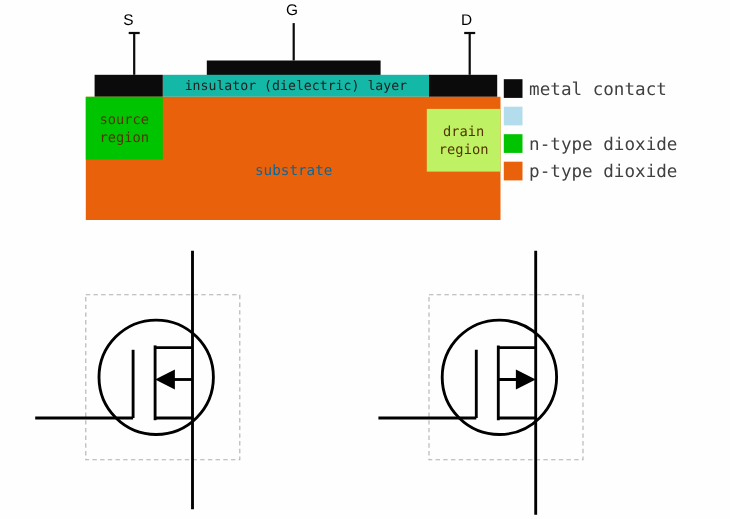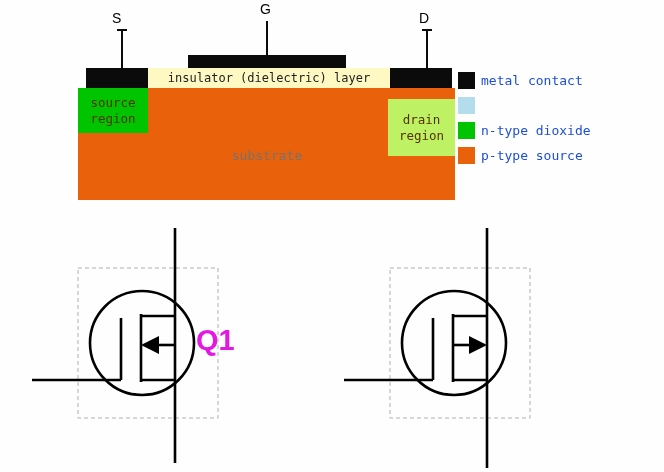--- a/index.html
+++ b/index.html
@@ -17,28 +17,28 @@
   .layer { position:absolute; }
   .insulator-layer {
     display:flex; align-items:center; justify-content:center;
     font-size:12px; color:#222; letter-spacing:0;
   }
   .region {
     display:flex; align-items:center; justify-content:center;
     text-align:center; font-size:12.5px; line-height:1.25; color:#553300;
   }
   .substrate-text {
-    position:absolute; color:#737373; font-size:13px; text-align:center;
+    position:absolute; color:#0369a1; font-size:13px; text-align:center;
   }
   .legend-row {
     position:absolute; left:458px; display:flex; align-items:center;
     gap:6px; height:18px;
   }
   .swatch { width:17px; height:17px; flex:0 0 auto; }
-  .legend-label { font-size:13px; color:#1d4ed8; white-space:nowrap; }
+  .legend-label { font-size:16px; color:#404040; white-space:nowrap; }
   .tsym { position:absolute; }
   .q-label {
     position:absolute; font-family:"Liberation Sans", sans-serif;
     font-size:29px; font-weight:600; color:#e318e3;
   }
 </style>
 </head>
 <body>
 
 <div class="canvas">
@@ -49,30 +49,30 @@
 
   <div class="terminal-label" style="left:260px; top:1px;">G</div>
   <div class="vline" style="left:266px; top:21px; height:34px;"></div>
 
   <div class="terminal-label" style="left:419px; top:10px;">D</div>
   <div class="tick" style="left:422px; top:29px; width:10px;"></div>
   <div class="vline" style="left:426px; top:30px; height:38px;"></div>
 
   <div class="layer" style="left: 188px; top: 55px; width: 158px; height: 14px; background: rgb(11, 11, 11);"></div>
 
-  <div class="layer insulator-layer" style="left: 148px; top: 68px; width: 242px; height: 20px; background: #fef9c3;">
+  <div class="layer insulator-layer" style="left: 148px; top: 68px; width: 242px; height: 20px; background: #14b8a6;">
     <span>insulator (dielectric) layer</span>
   </div>
 
   <div class="layer" style="left: 86px; top: 68px; width: 62px; height: 20px; background: rgb(11, 11, 11);"></div>
   <div class="layer" style="left: 390px; top: 68px; width: 62px; height: 20px; background: rgb(11, 11, 11);"></div>
 
   <div class="layer" style="left: 78px; top: 88px; width: 377px; height: 112px; background: rgb(233, 97, 11);"></div>
 
-  <div class="layer region" style="left: 78px; top: 88px; width: 70px; height: 45px; background: rgb(0, 196, 0);">
+  <div class="layer region" style="left: 78px; top: 88px; width: 70px; height: 57px; background: rgb(0, 196, 0);">
     <span>source region</span>
   </div>
 
   <div class="layer region" style="left: 388px; top: 99px; width: 67px; height: 57px; background: #bef264;">
     <span>drain region</span>
   </div>
 
   <div class="substrate-text" style="left:226px; top:148px; width:82px;">substrate</div>
 
   <div>
@@ -82,37 +82,36 @@
     </div>
     <div class="legend-row" style="top:96px;">
       <div class="swatch" style="background: rgb(179, 220, 236);"></div>
     </div>
     <div class="legend-row" style="top:121px;">
       <div class="swatch" style="background: rgb(0, 196, 0);"></div>
       <div class="legend-label">n-type dioxide</div>
     </div>
     <div class="legend-row" style="top:146px;">
       <div class="swatch" style="background: rgb(233, 97, 11);"></div>
-      <div class="legend-label">p-type source</div>
+      <div class="legend-label">p-type dioxide</div>
     </div>
   </div>
 
   <svg class="tsym" style="left:20px; top:222px;" width="210" height="248" viewBox="0 0 210 248">
     <rect x="58" y="46" width="140" height="150" fill="none" stroke="#b0b0b0" stroke-width="1" stroke-dasharray="4 3"></rect>
     <circle cx="122" cy="121" r="52" fill="none" stroke="#000" stroke-width="2.6"></circle>
     <line x1="155" y1="6" x2="155" y2="241" stroke="#000" stroke-width="2.6"></line>
     <line x1="12" y1="158" x2="101" y2="158" stroke="#000" stroke-width="2.6"></line>
     <line x1="101" y1="96" x2="101" y2="158" stroke="#000" stroke-width="2.6"></line>
     <line x1="121" y1="92" x2="121" y2="160" stroke="#000" stroke-width="2.6"></line>
     <line x1="121" y1="94" x2="155" y2="94" stroke="#000" stroke-width="2.6"></line>
     <line x1="121" y1="158" x2="155" y2="158" stroke="#000" stroke-width="2.6"></line>
     <line x1="137" y1="123" x2="155" y2="123" stroke="#000" stroke-width="2.6"></line>
     <polygon points="121,123 139,114 139,132" fill="#000"></polygon>
   </svg>
-  <div class="q-label" style="left:196px; top:324px;">Q1</div>
 
   <svg class="tsym" style="left:332px; top:222px;" width="210" height="248" viewBox="0 0 210 248">
     <rect x="58" y="46" width="140" height="150" fill="none" stroke="#b0b0b0" stroke-width="1" stroke-dasharray="4 3"></rect>
     <circle cx="122" cy="121" r="52" fill="none" stroke="#000" stroke-width="2.6"></circle>
     <line x1="155" y1="6" x2="155" y2="246" stroke="#000" stroke-width="2.6"></line>
     <line x1="12" y1="158" x2="101" y2="158" stroke="#000" stroke-width="2.6"></line>
     <line x1="101" y1="96" x2="101" y2="158" stroke="#000" stroke-width="2.6"></line>
     <line x1="121" y1="92" x2="121" y2="160" stroke="#000" stroke-width="2.6"></line>
     <line x1="121" y1="94" x2="155" y2="94" stroke="#000" stroke-width="2.6"></line>
     <line x1="121" y1="158" x2="155" y2="158" stroke="#000" stroke-width="2.6"></line>

